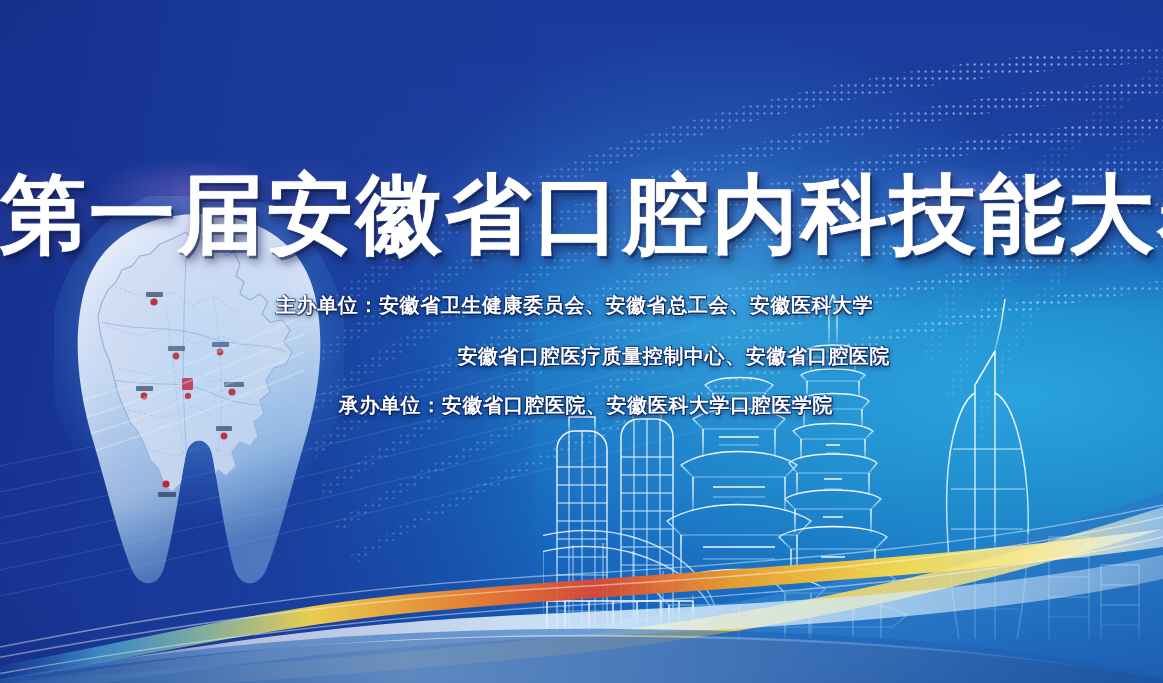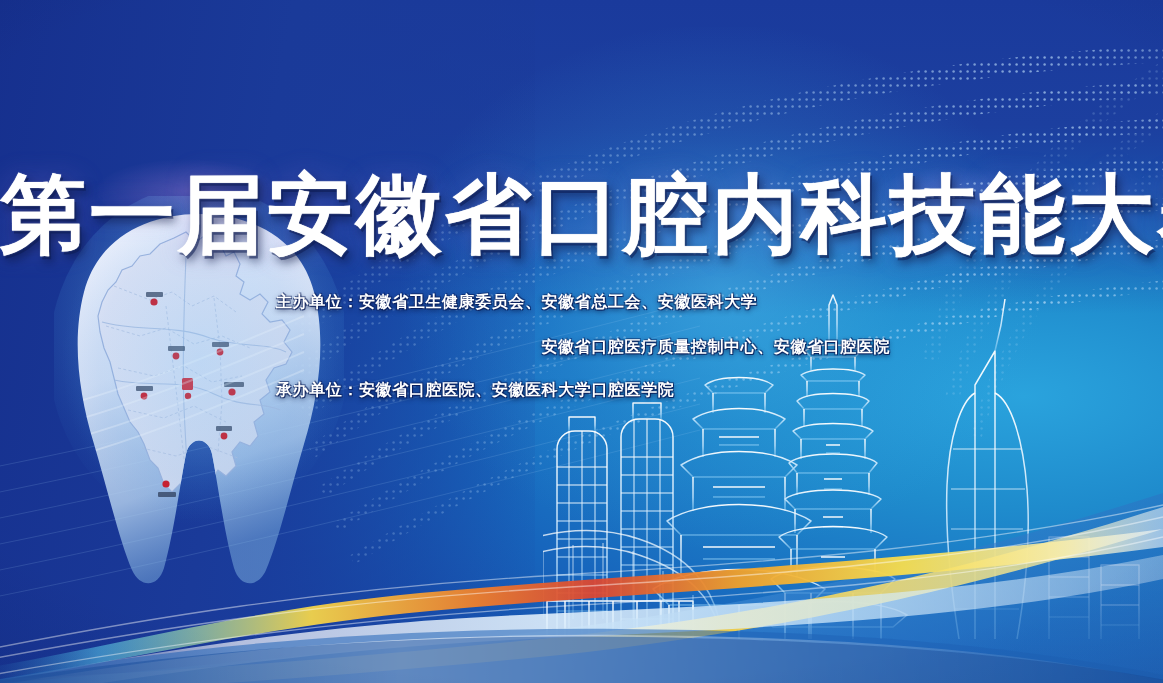--- a/index.html
+++ b/index.html
@@ -73,33 +73,33 @@
       radial-gradient(ellipse 130px 46px at 16% 72%, rgba(190,110,190,.30) 0%, rgba(140,90,190,0) 70%),
       radial-gradient(ellipse 110px 42px at 82% 76%, rgba(150,110,215,.26) 0%, rgba(120,90,200,0) 70%);
     mix-blend-mode:screen;pointer-events:none;
   }
 
   
   .orgs{
     position:absolute;left:276px;top:292px;width:620px;
     font-family:"DejaVu Serif","Liberation Serif",serif;
     font-weight:700;
-    font-size:16px;
+    font-size:20px;
     color:#ffffff;
     letter-spacing:.6px;
     text-shadow:
       1px 1px 0 rgba(10,30,90,.85),
       -1px 1px 0 rgba(10,30,90,.6),
       1px -1px 0 rgba(10,30,90,.6),
       0 2px 5px rgba(5,18,60,.8);
   }
   .org-line{white-space:nowrap;}
   .org-l1{text-align:left;margin-bottom:24px;}
   .org-l2{text-align:right;margin-bottom:22px;padding-right:6px;}
-  .org-l3{text-align:left;}
+  .org-l3{text-align:center;}
 </style>
 </head>
 <body>
 
 <div id="stage">
 
   <div class="bg-base"></div>
   <div class="bg-topdark"></div>
   <div class="bg-darkleft"></div>
   <div class="bg-glow"></div>

